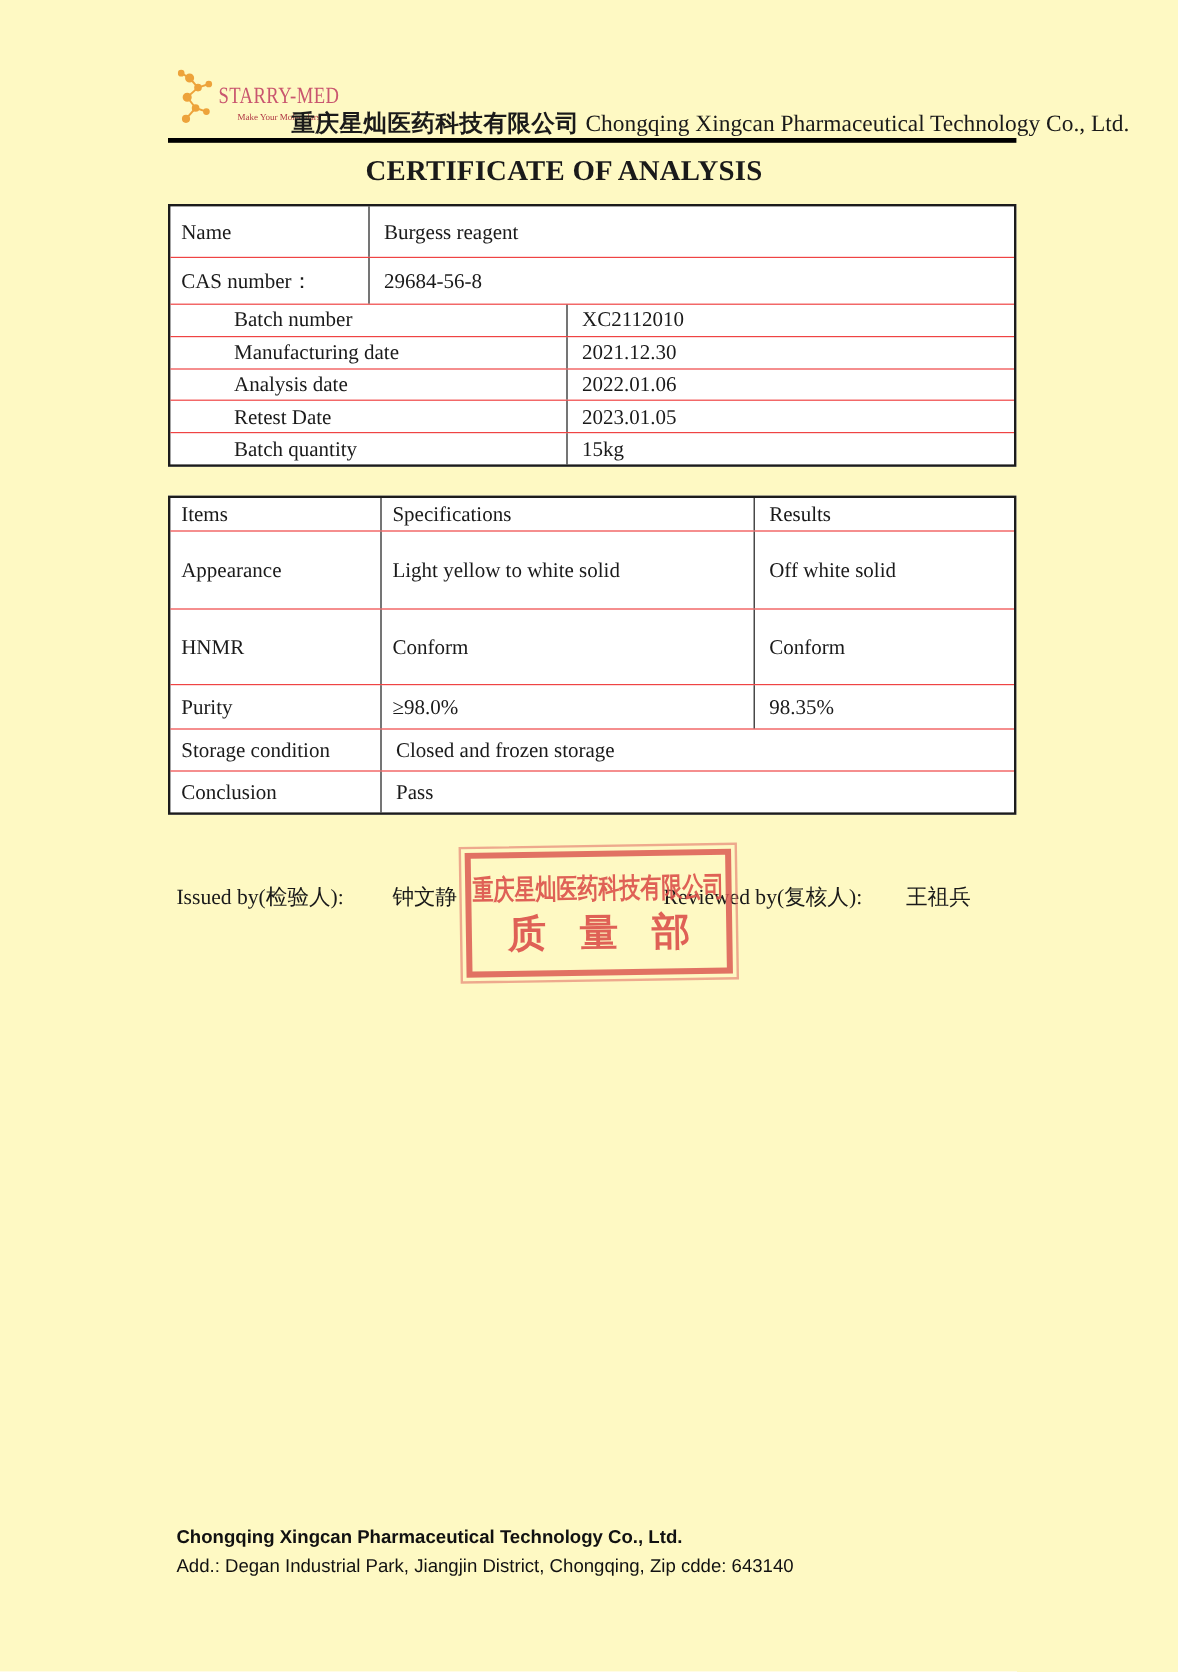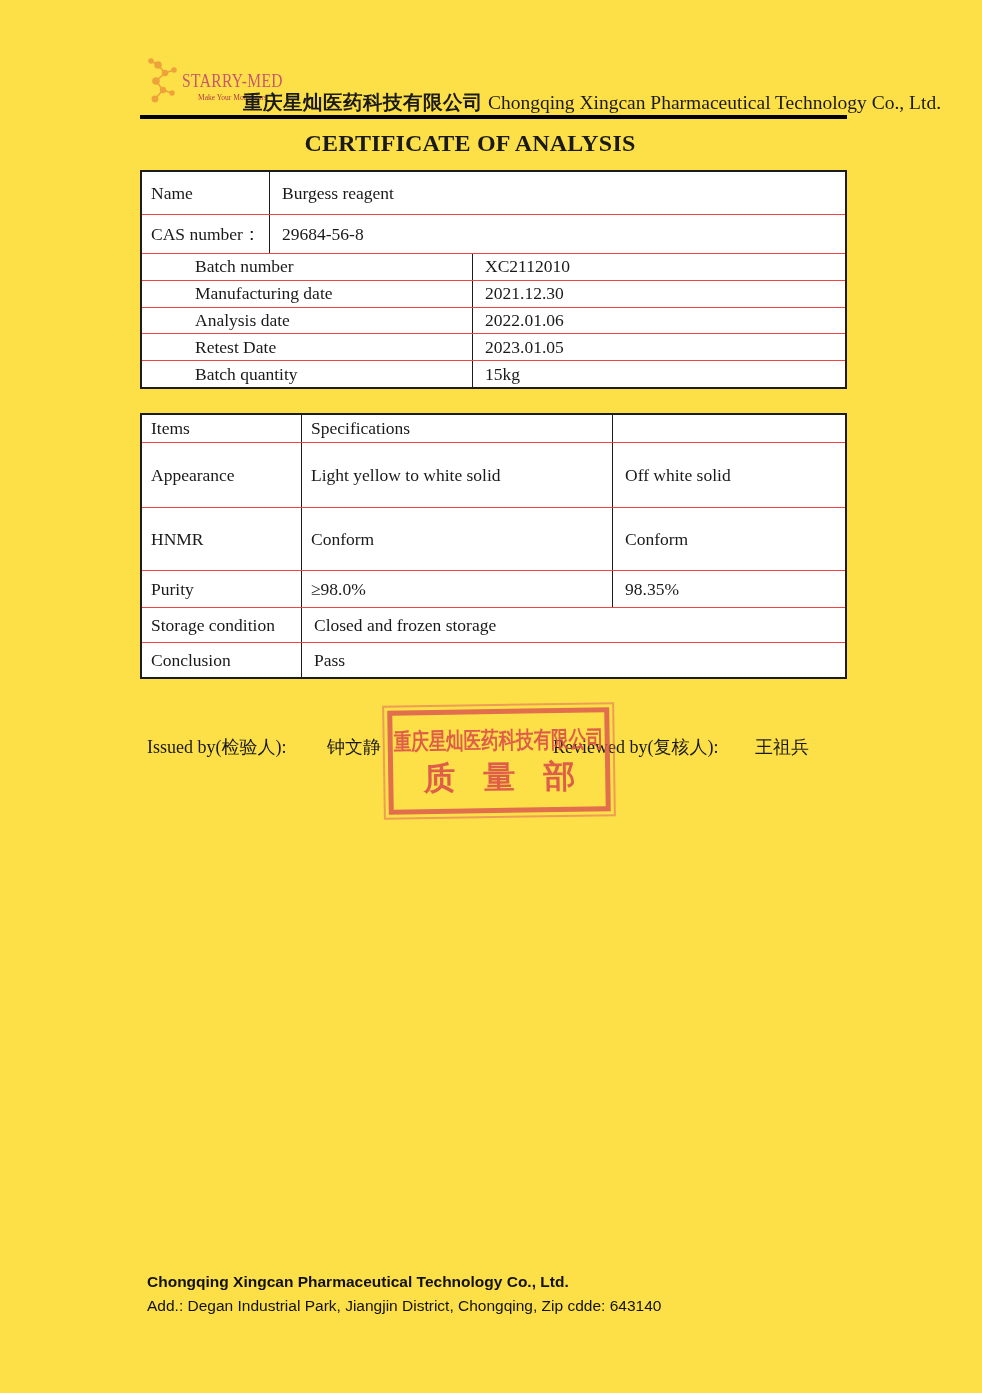--- a/index.html
+++ b/index.html
@@ -1,17 +1,17 @@
 <!DOCTYPE html>
 <html><head>
 <meta charset="utf-8">
 <style>
   html,body{margin:0;padding:0;background:#fff;}
   .page{
-    position:relative;width:982px;height:1393px;background:#fde047;
+    position:relative;width:982px;height:1393px;background:#fef9c3;
     font-family:"Liberation Serif", serif;color:#1a1a1a;overflow:hidden;
   }
 
   
   .logo{position:absolute;left:148px;top:57px;width:96px;height:58px;display:flex;align-items:center;gap:4px;}
   .logo-icon{flex:0 0 auto;}
   .logo-text{display:flex;flex-direction:column;align-items:center;line-height:1;}
   .brand{font-family:"Liberation Serif", serif;font-size:15.5px;letter-spacing:.4px;color:#c9566f;font-weight:400;transform:scaleY(1.25);transform-origin:top;white-space:nowrap;}
   .tagline{font-family:"Liberation Serif", serif;font-size:7.5px;color:#b13a45;margin-top:8px;white-space:nowrap;}
   .company-line{position:absolute;left:243px;top:89px;font-size:19.5px;white-space:nowrap;text-align:center;}
@@ -28,25 +28,25 @@
   .tbl .row{display:flex;border-top:1px solid #ef4444;box-sizing:border-box;}
   .tbl .row:first-child{border-top:none;}
   .tbl .cell{display:flex;align-items:center;box-sizing:border-box;padding-left:9px;font-size:17.5px;}
   .tbl .cell.div{border-right:1px solid #1c1c1c;}
   .tbl .cell.val{flex:1;padding-left:12px;}
 
   #info-table{top:170px;}
   #info-table .row.tall1{height:42px;}
   #info-table .row.tall2{height:39px;}
   #info-table .row.slim{height:26.8px;padding-left:44px;}
-  #info-table .lbl-narrow{width:128px;text-align:right;}
+  #info-table .lbl-narrow{width:166px;text-align:right;}
   #info-table .lbl-wide{width:287px;}
 
   #spec-table{top:413px;}
-  #spec-table .c1{width:160px;}
+  #spec-table .c1{width:176px;}
   #spec-table .c2{width:311px;}
   #spec-table .hdr{height:27px;}
   #spec-table .r-appearance{height:65px;}
   #spec-table .r-hnmr{height:63px;}
   #spec-table .r-purity{height:37px;}
   #spec-table .r-span{height:35px;text-align:right;}
 
   
   .sig{position:absolute;top:735px;font-size:18px;white-space:nowrap;}
   #sig-issued-label{left:147px;}
@@ -136,20 +136,21 @@
     <div class="row slim">
       <div class="cell div lbl-wide">Batch quantity</div>
       <div class="cell val">15kg</div>
     </div>
   </div>
 
   <div class="tbl" id="spec-table">
     <div class="row hdr">
       <div class="cell div c1">Items</div>
       <div class="cell div c2">Specifications</div>
+      <div class="cell val">Results</div>
     </div>
     <div class="row r-appearance">
       <div class="cell div c1">Appearance</div>
       <div class="cell div c2">Light yellow to white solid</div>
       <div class="cell val">Off white solid</div>
     </div>
     <div class="row r-hnmr">
       <div class="cell div c1">HNMR</div>
       <div class="cell div c2">Conform</div>
       <div class="cell val">Conform</div>

